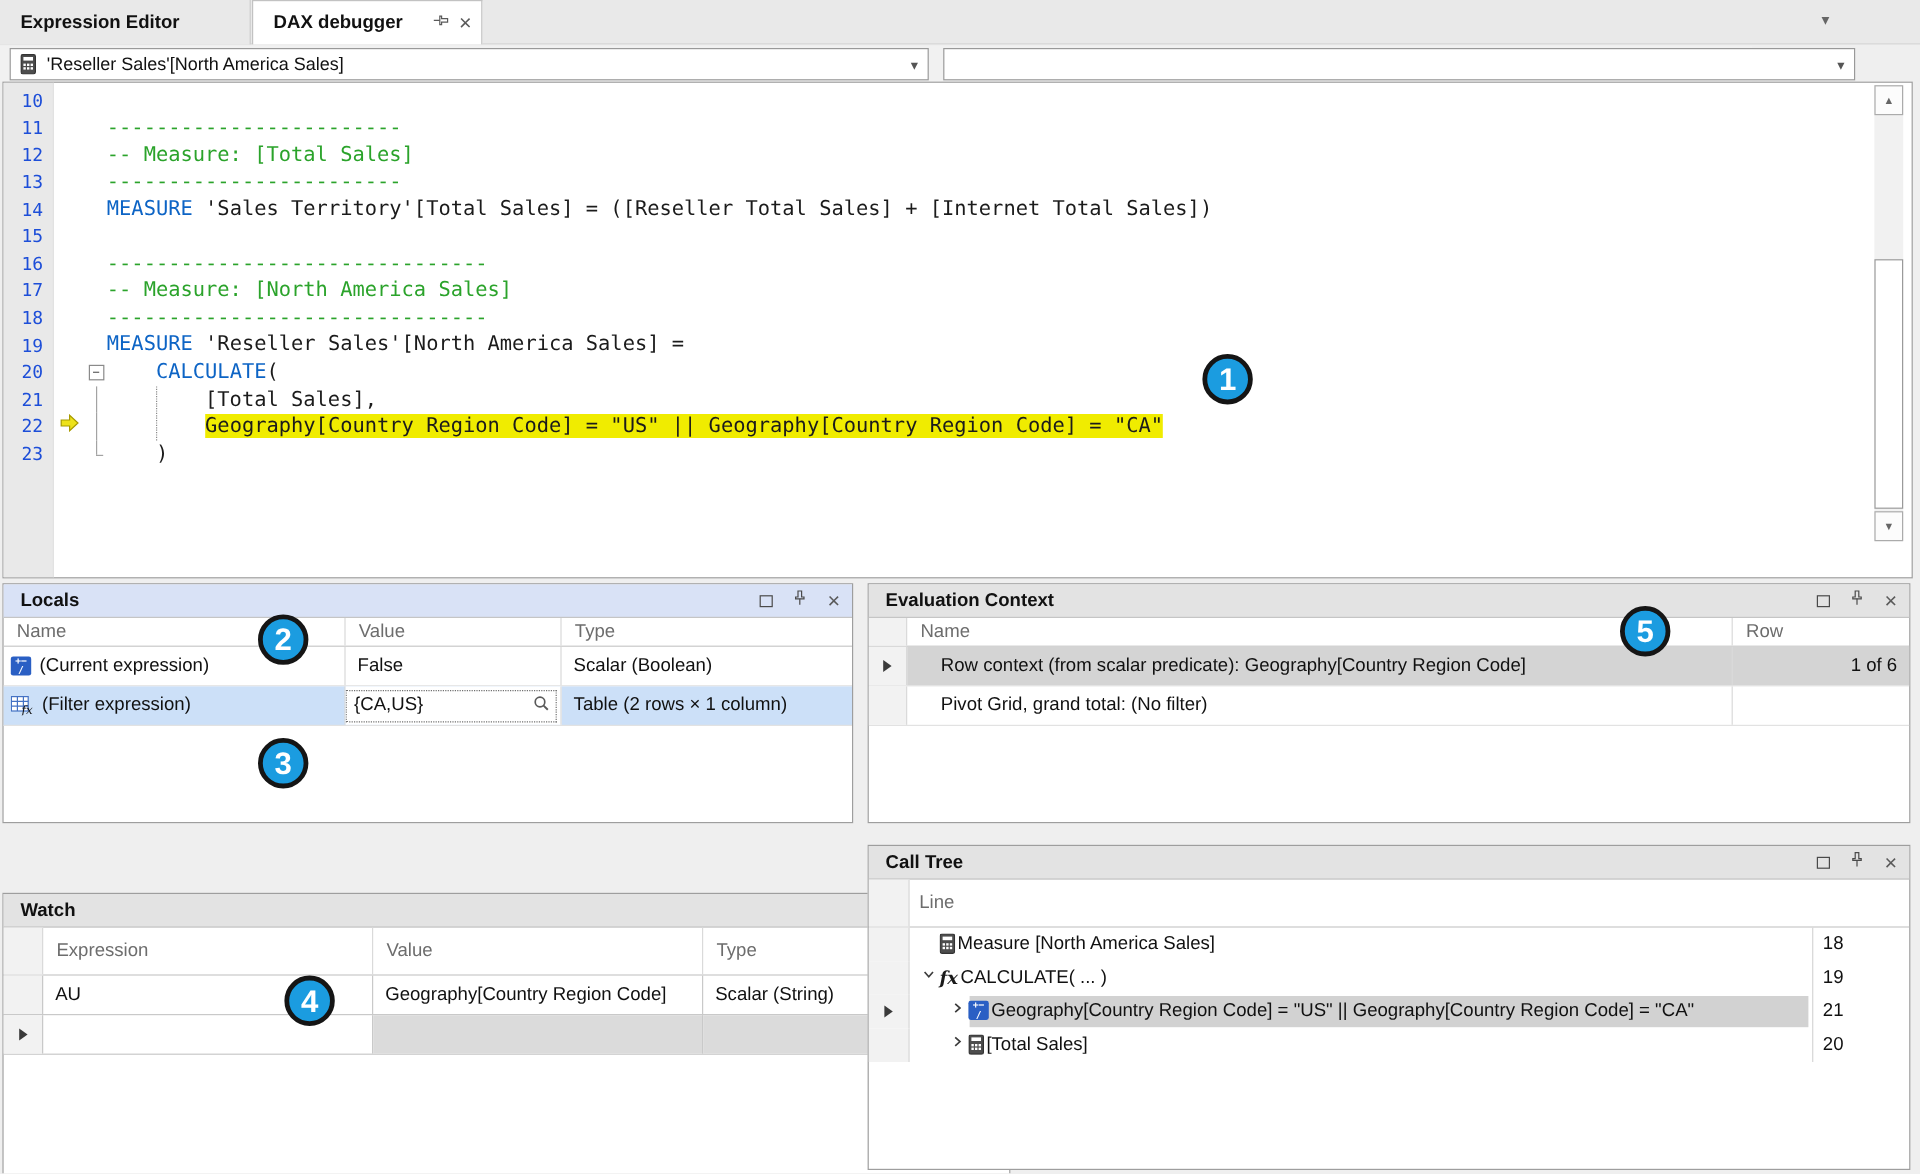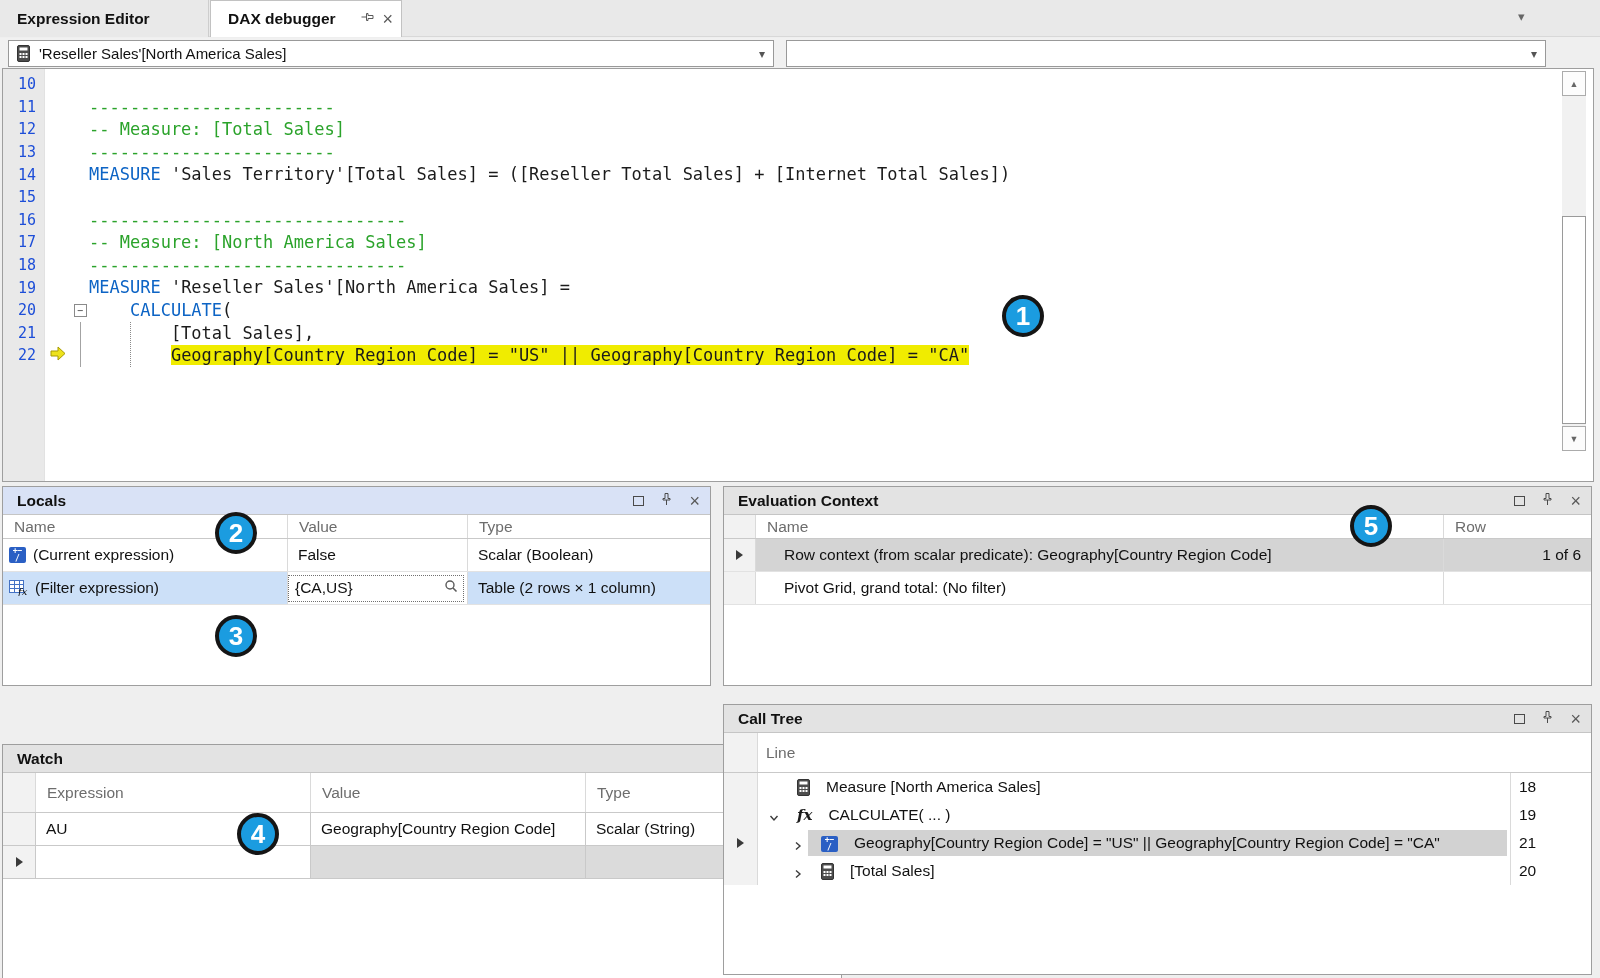--- a/index.html
+++ b/index.html
@@ -77,21 +77,21 @@
   .rowline { border-bottom:1px solid #E2E2E2; }
   .rowline-strong { border-bottom:1px solid #C9C9C9; }
 
   .val-edit { flex:1; height:27px; margin:2px 3px 2px 0; border:1px dotted #707070; background:#fff; display:flex; align-items:center; padding:0 5px 0 6px; }
   .val-edit .mag { margin-left:auto; }
 
   
   .ct-row { height:28px; font-size:15.5px; }
   .ct-call { position:relative; }
   .ct-band { position:absolute; top:1px; bottom:1px; right:3px; background:#D2D2D2; z-index:0; }
-  .ct-content { position:relative; z-index:1; display:flex; align-items:flex-end; gap:16px; }
+  .ct-content { position:relative; z-index:1; display:flex; align-items:flex-start; gap:2px; }
   .chev-box { width:15px; display:inline-flex; justify-content:center; flex:none; }
 
   
   .fx-glyph { font-family:"DejaVu Serif", serif; font-style:italic; font-weight:bold; font-size:15px; color:#1A1A1A; }
   .scalar-glyph { width:17px; height:16px; background:#2A5FC4; border-radius:2px; color:#fff; display:inline-flex; flex-direction:column; align-items:center; justify-content:center; font:bold 8px/8px "DejaVu Sans Mono", monospace; flex:none; }
   .icon-wrap { display:inline-flex; align-items:center; justify-content:center; flex:none; margin-right:7px; }
 
   
   .badge { position:absolute; width:42px; height:42px; border:4px solid #151515; border-radius:50%; background:#1B9CE0;
            color:#fff; font-weight:bold; font-size:26px; display:flex; align-items:center; justify-content:center; z-index:50; }
@@ -226,20 +226,29 @@
           <div class="ln">22</div>
           <div class="arrow-margin">
             <span><svg width="16" height="15" viewBox="0 0 16 15">
                 <path d="M1 5h7V1l7 6.5L8 14v-4H1z" fill="#EDE21B" stroke="#A89B00"></path>
               </svg></span>
           </div>
           <div class="fold-margin">
             <span class="fold-vline"></span>
           </div>
           <div class="code"><span class="plain">        </span><span class="plain hl">Geography[Country Region Code] = "US" || Geography[Country Region Code] = "CA"</span></div>
+        </div>
+        <div class="code-line">
+          <div class="ln">23</div>
+          <div class="arrow-margin"></div>
+          <div class="fold-margin">
+            <span class="fold-end-v"></span>
+            <span class="fold-end-h"></span>
+          </div>
+          <div class="code"><span class="plain">    )</span></div>
         </div>
       </div>
     <div class="indent-guide"></div>
     <div class="vscroll">
       <div class="vs-btn vs-up">▲</div>
       <div class="vs-thumb"></div>
       <div class="vs-btn vs-down">▼</div>
     </div>
   </div>
 

